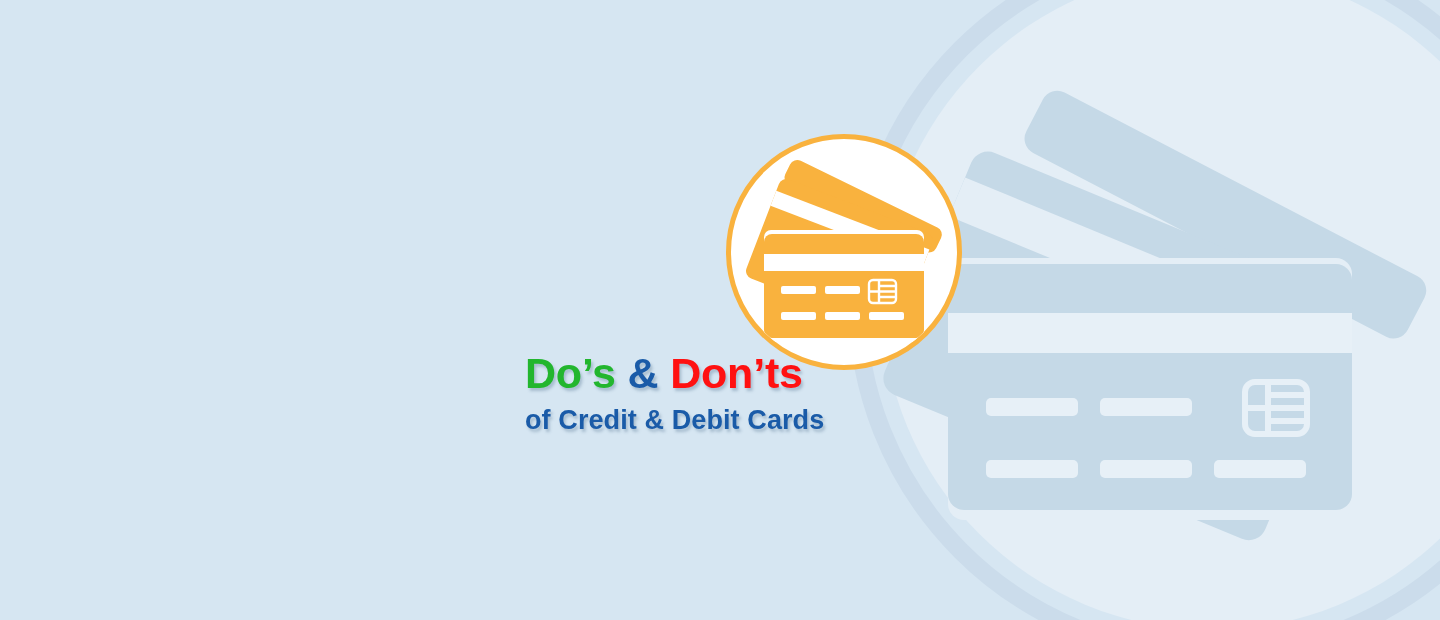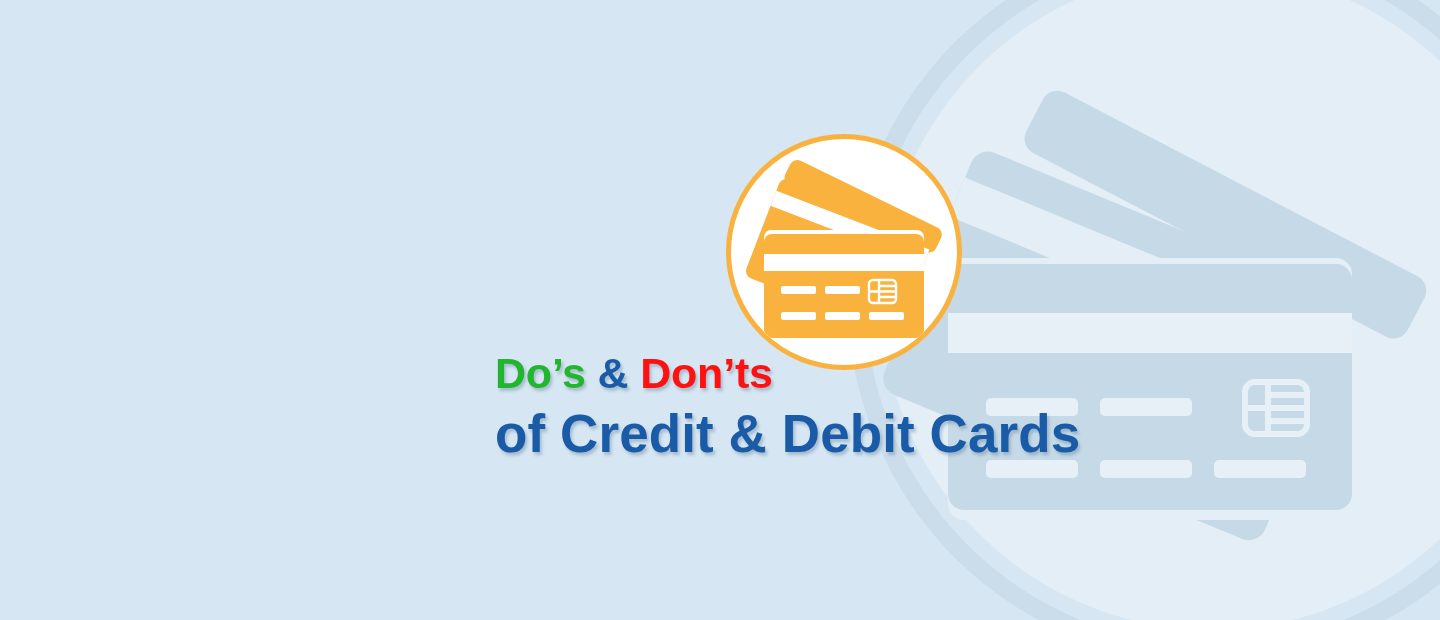--- a/index.html
+++ b/index.html
@@ -26,36 +26,36 @@
   .wm-layer {
     position: absolute;
     inset: 0;
     width: 1440px;
     height: 620px;
   }
 
   
   .headline {
     position: absolute;
-    left: 495px;
+    left: 525px;
     top: 352px;
     z-index: 30;
     line-height: 1.0;
     white-space: nowrap;
     -webkit-font-smoothing: antialiased;
   }
   .hl-line {
     font-family: "Liberation Sans", sans-serif;
     font-weight: bold;
     font-size: 43px;
     letter-spacing: -0.2px;
     text-shadow: 2px 3px 3px rgba(90, 120, 150, 0.38);
   }
   .hl-line-1 { margin-bottom: 12px; }
-  .hl-line-2 { font-size: 53px; letter-spacing: 0.1px; }
+  .hl-line-2 { font-size: 27px; letter-spacing: 0.1px; }
 
   .w-green { color: #22b62e; }
   .w-blue  { color: #1a5ba8; }
   .w-red   { color: #ff1111; }
 
   
   .badge {
     position: absolute;
     left: 726px;
     top: 134px;

